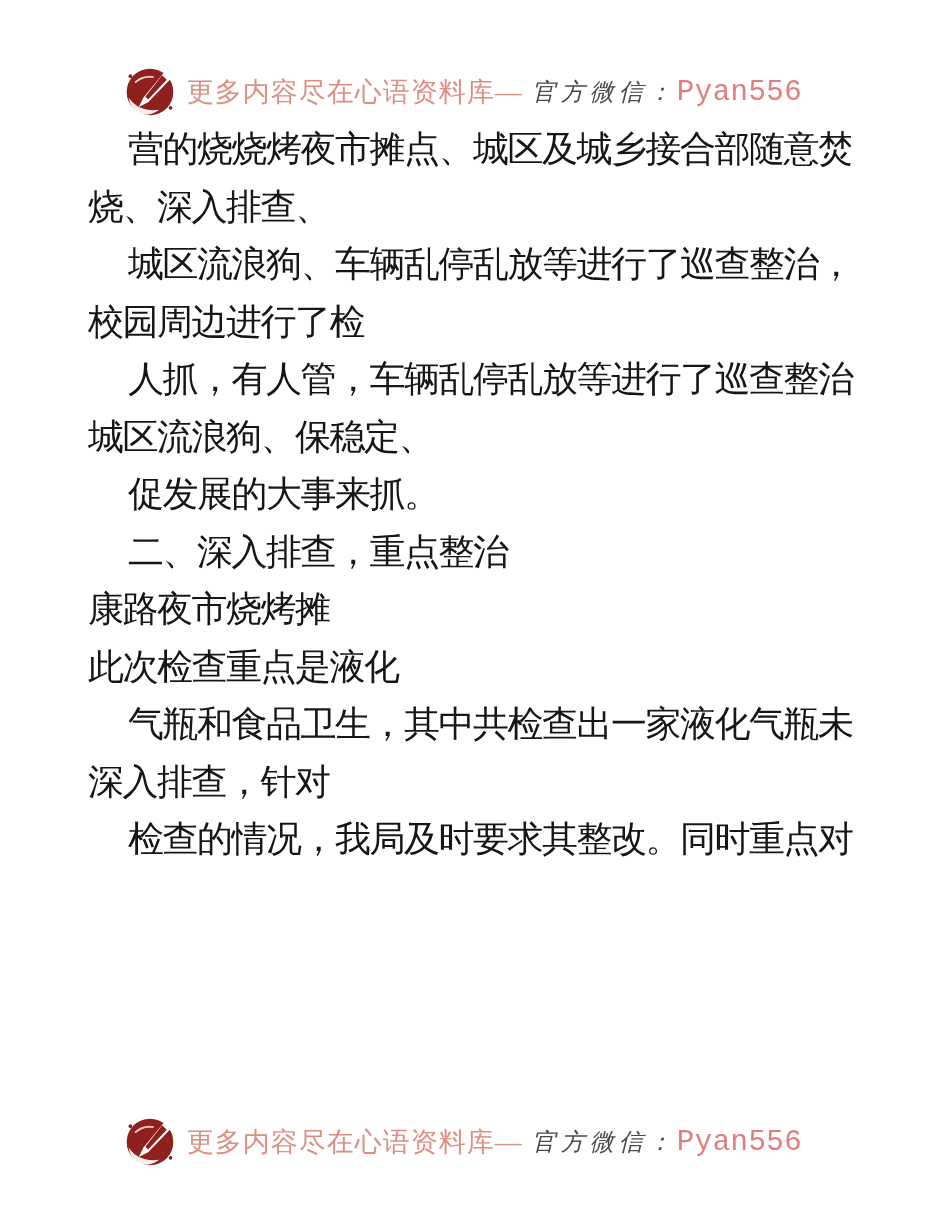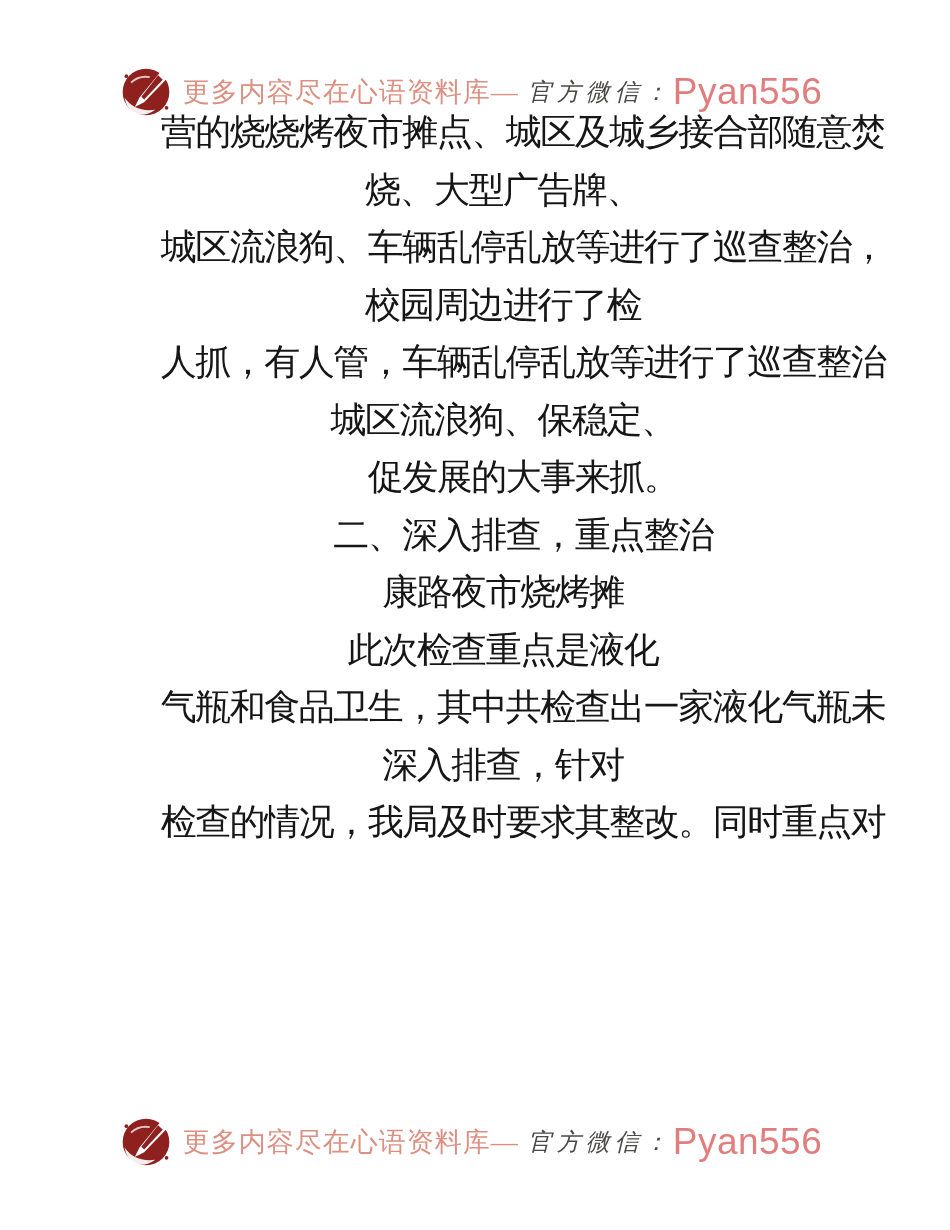--- a/index.html
+++ b/index.html
@@ -14,21 +14,20 @@
   body{
     width:950px;height:1230px;
     background:var(--page-bg);
     font-family:"Liberation Serif",serif;
   }
   .page{
     position:relative;
     width:924px;height:1230px;
     overflow:hidden;
     background:var(--page-bg);
-    padding-left:16px;
   }
   .watermark{
     position:absolute;left:0;width:100%;
     display:flex;align-items:center;justify-content:center;
     white-space:nowrap;
   }
   .watermark.header{top:64px;}
   .watermark.footer{top:1114px;}
   .logo{
     width:56px;height:56px;flex:none;
@@ -42,33 +41,32 @@
   }
   .wechat-label{
     color:var(--label-color);
     font-size:24px;
     letter-spacing:5px;
     font-style:italic;
     margin-left:9px;
   }
   .wechat-id{
     color:var(--id-color);
-    font-size:37px;
-    font-family:Liberation Sans, sans-serif;
+    font-size:29px;
+    font-family:Liberation Mono, monospace;
     margin-left:0;
     letter-spacing:0.5px;
   }
   .body-text{
     position:absolute;
-    top:104px;left:88px;width:830px;
+    top:121px;left:88px;width:830px;
     font-size:36px;
     line-height:57.5px;
     letter-spacing:-1.5px;
     color:var(--text-color);
-    text-align:center;
   }
   .line{white-space:pre;}
   .line.indent{padding-left:40px;}
 </style>
 </head>
 <body>
 
 <div class="page">
 
   <header class="watermark header">
@@ -83,21 +81,21 @@
         <circle cx="52" cy="47" r="2" fill="var(--logo-color)"></circle>
       </svg>
     </span>
     <span class="brand">更多内容尽在心语资料库—</span>
     <span class="wechat-label">官方微信：</span>
     <span class="wechat-id">Pyan556</span>
   </header>
 
   <main class="body-text">
       <div class="line indent">营的烧烧烤夜市摊点、城区及城乡接合部随意焚</div>
-      <div class="line">烧、大型广告牌、</div>
+      <div class="line">烧、深入排查、</div>
       <div class="line indent">城区流浪狗、车辆乱停乱放等进行了巡查整治，</div>
       <div class="line">校园周边进行了检</div>
       <div class="line indent">人抓，有人管，车辆乱停乱放等进行了巡查整治</div>
       <div class="line">城区流浪狗、保稳定、</div>
       <div class="line indent">促发展的大事来抓。</div>
       <div class="line indent">二、深入排查，重点整治</div>
       <div class="line">康路夜市烧烤摊</div>
       <div class="line">此次检查重点是液化</div>
       <div class="line indent">气瓶和食品卫生，其中共检查出一家液化气瓶未</div>
       <div class="line">深入排查，针对</div>

